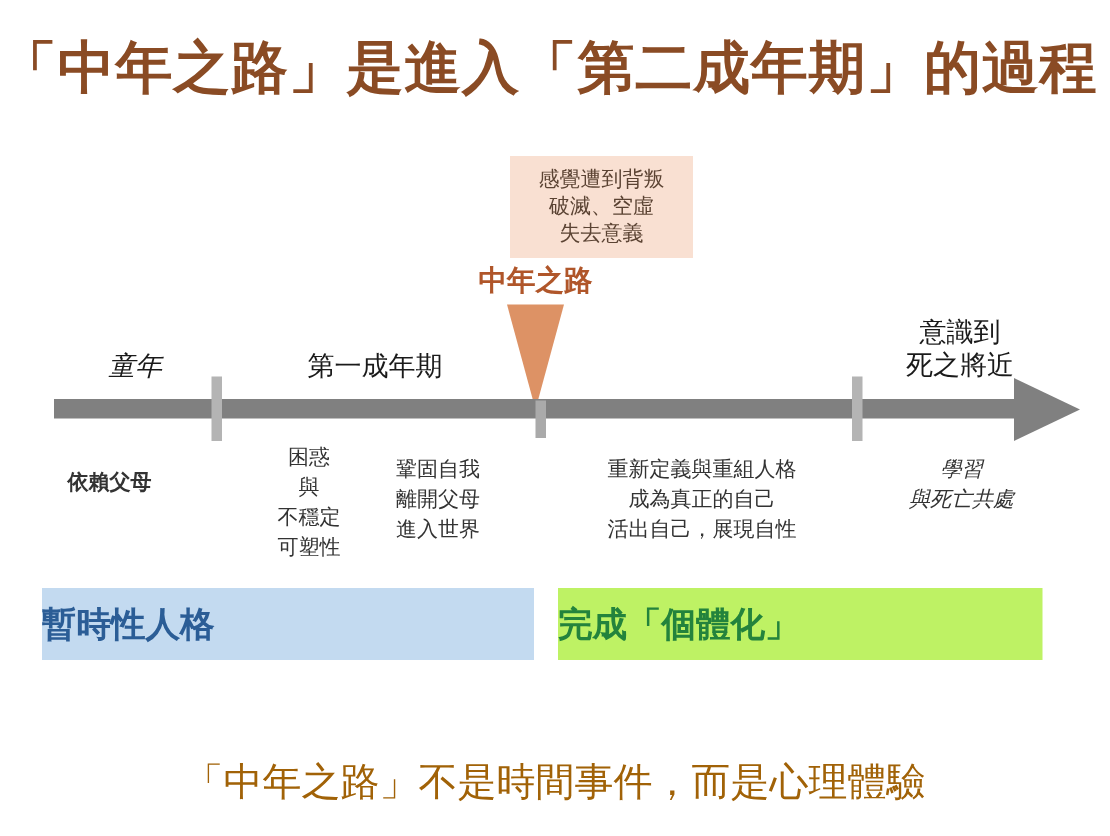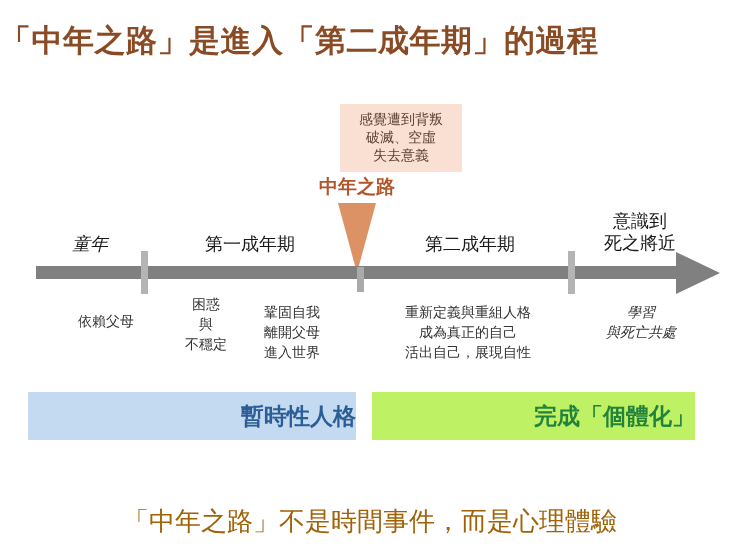--- a/index.html
+++ b/index.html
@@ -23,21 +23,21 @@
     height: 557px;
   }
 
   
   .title {
     position: absolute;
     left: 0;
     top: 20px;
     width: 607px;
     text-align: left;
-    font-size: 31px;
+    font-size: 38px;
     font-weight: bold;
     letter-spacing: 0.5px;
     color: #8a4b24;
     white-space: nowrap;
   }
 
   
   .crisis-box {
     position: absolute;
     left: 296px;
@@ -136,21 +136,21 @@
     white-space: nowrap;
   }
 
   
   .summary-bar {
     position: absolute;
     top: 392px;
     height: 48px;
     display: flex;
     align-items: center;
-    justify-content: flex-end;
+    justify-content: flex-start;
     font-size: 23px;
     font-weight: bold;
     white-space: nowrap;
   }
   .bar-blue {
     left: 28px;
     width: 328px;
     background: #c3daf0;
     color: #2b5d96;
   }
@@ -194,35 +194,35 @@
   <div class="timeline-arrow"></div>
 
   <div class="tick" style="left:141px;"></div>
   <div class="tick-small" style="left:357px;"></div>
   <div class="tick" style="left:568px;"></div>
 
   <div class="era-label" style="left:45px; top:234px; width:90px;font-style:italic;">童年</div>
 
   <div class="era-label" style="left:155px; top:234px; width:190px;">第一成年期</div>
 
-  <div class="era-label" style="left:380px; top:234px; width:180px;">第二成年期</div>
 
   <div class="era-label" style="left:580px; top:211px; width:120px;">
     <div>意識到</div>
     <div>死之將近</div>
   </div>
 
-  <div class="stage-desc" style="left:51px; top:312px; width:110px;">
+  <div class="stage-desc" style="left:18px; top:312px; width:110px;font-weight:bold;">
     <div>依賴父母</div>
   </div>
 
   <div class="stage-desc" style="left:160px; top:295px; width:92px;">
     <div>困惑</div>
     <div>與</div>
     <div>不穩定</div>
+    <div>可塑性</div>
   </div>
 
   <div class="stage-desc" style="left:237px; top:303px; width:110px;">
     <div>鞏固自我</div>
     <div>離開父母</div>
     <div>進入世界</div>
   </div>
 
   <div class="stage-desc" style="left:378px; top:303px; width:180px;">
     <div>重新定義與重組人格</div>

